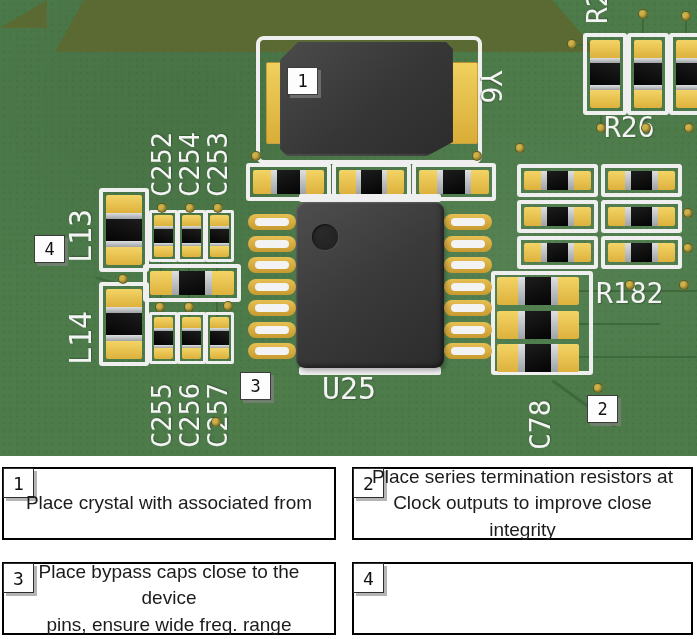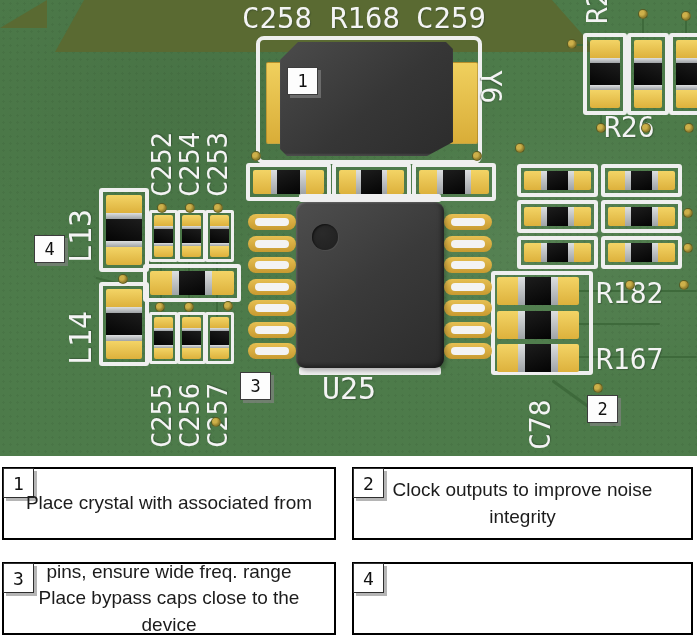--- a/index.html
+++ b/index.html
@@ -120,23 +120,20 @@
     <div class="trace" style="left:645px;top:112px;width:2px;height:18px;"></div>
 
     <div class="silk" style="left:256px;top:36px;width:226px;height:128px;border-radius:8px;"></div>
     <div class="pad-plain" style="left:266px;top:62px;width:30px;height:82px;"></div>
     <div class="pad-plain" style="left:448px;top:62px;width:30px;height:82px;"></div>
     <div class="abs" style="left:280px;top:42px;width:173px;height:114px;
                 background:linear-gradient(140deg,#4b4b4b,#363636 55%,#2c2c2c);
                 clip-path:polygon(18px 0,calc(100% - 7px) 0,100% 7px,100% calc(100% - 14px),calc(100% - 26px) 100%,7px 100%,0 calc(100% - 7px),0 18px);
                 box-shadow:inset 0 -2px 2px rgba(255,255,255,.10);"></div>
 
-    <span class="sklabel" style="left:242px;top:4px;font-size:29px;">C258</span>
-    <span class="sklabel" style="left:330px;top:4px;font-size:29px;">R168</span>
-    <span class="sklabel" style="left:416px;top:4px;font-size:29px;">C259</span>
     <span class="sklabel rot-cw" style="left:504px;top:70px;">Y6</span>
 
     <div class="silk" style="left:246px;top:163px;width:85px;height:38px;">
       <div class="comp-h">
           <span class="pad"></span>
           <span class="term"></span>
           <span class="cbody"></span>
           <span class="term"></span>
           <span class="pad"></span>
         </div>
@@ -267,21 +264,20 @@
     <div class="abs" style="left:497px;top:344px;width:82px;height:28px;">
       <div class="comp-h" style="inset:0;">
           <span class="pad"></span>
           <span class="term"></span>
           <span class="cbody"></span>
           <span class="term"></span>
           <span class="pad"></span>
         </div>
     </div>
     <span class="sklabel" style="left:596px;top:280px;">R182</span>
-    <span class="sklabel" style="left:596px;top:346px;">R167</span>
     <span class="sklabel rot-ccw" style="left:527px;top:450px;">C78</span>
 
     <div class="skbar" style="left:299px;top:194px;width:142px;height:8px;"></div>
     <div class="skbar" style="left:299px;top:367px;width:142px;height:8px;"></div>
 
     <div class="pin" style="left:248px;top:214px;"></div>
     <div class="pin" style="left:248px;top:236px;"></div>
     <div class="pin" style="left:248px;top:257px;"></div>
     <div class="pin" style="left:248px;top:279px;"></div>
     <div class="pin" style="left:248px;top:300px;"></div>
@@ -435,31 +431,32 @@
     <div class="note-text">
       <span>Place crystal with associated from</span>
     </div>
   </div>
 
   <div class="note" style="left:352px;top:467px;width:341px;height:73px;">
     <div class="note-num">
       <span>2</span>
     </div>
     <div class="note-text">
-      <span>Clock outputs to improve noise integrity</span>
+      <span>Place series termination resistors at</span>
+      <span>Clock outputs to improve close integrity</span>
     </div>
   </div>
 
   <div class="note" style="left:2px;top:562px;width:334px;height:73px;">
     <div class="note-num">
       <span>3</span>
     </div>
     <div class="note-text">
+      <span>Place bypass caps close to the device</span>
       <span>pins, ensure wide freq. range</span>
-      <span>Place bypass caps close to the device</span>
     </div>
   </div>
 
   <div class="note" style="left:352px;top:562px;width:341px;height:73px;">
     <div class="note-num">
       <span>4</span>
     </div>
     <div class="note-text">
     </div>
   </div>

